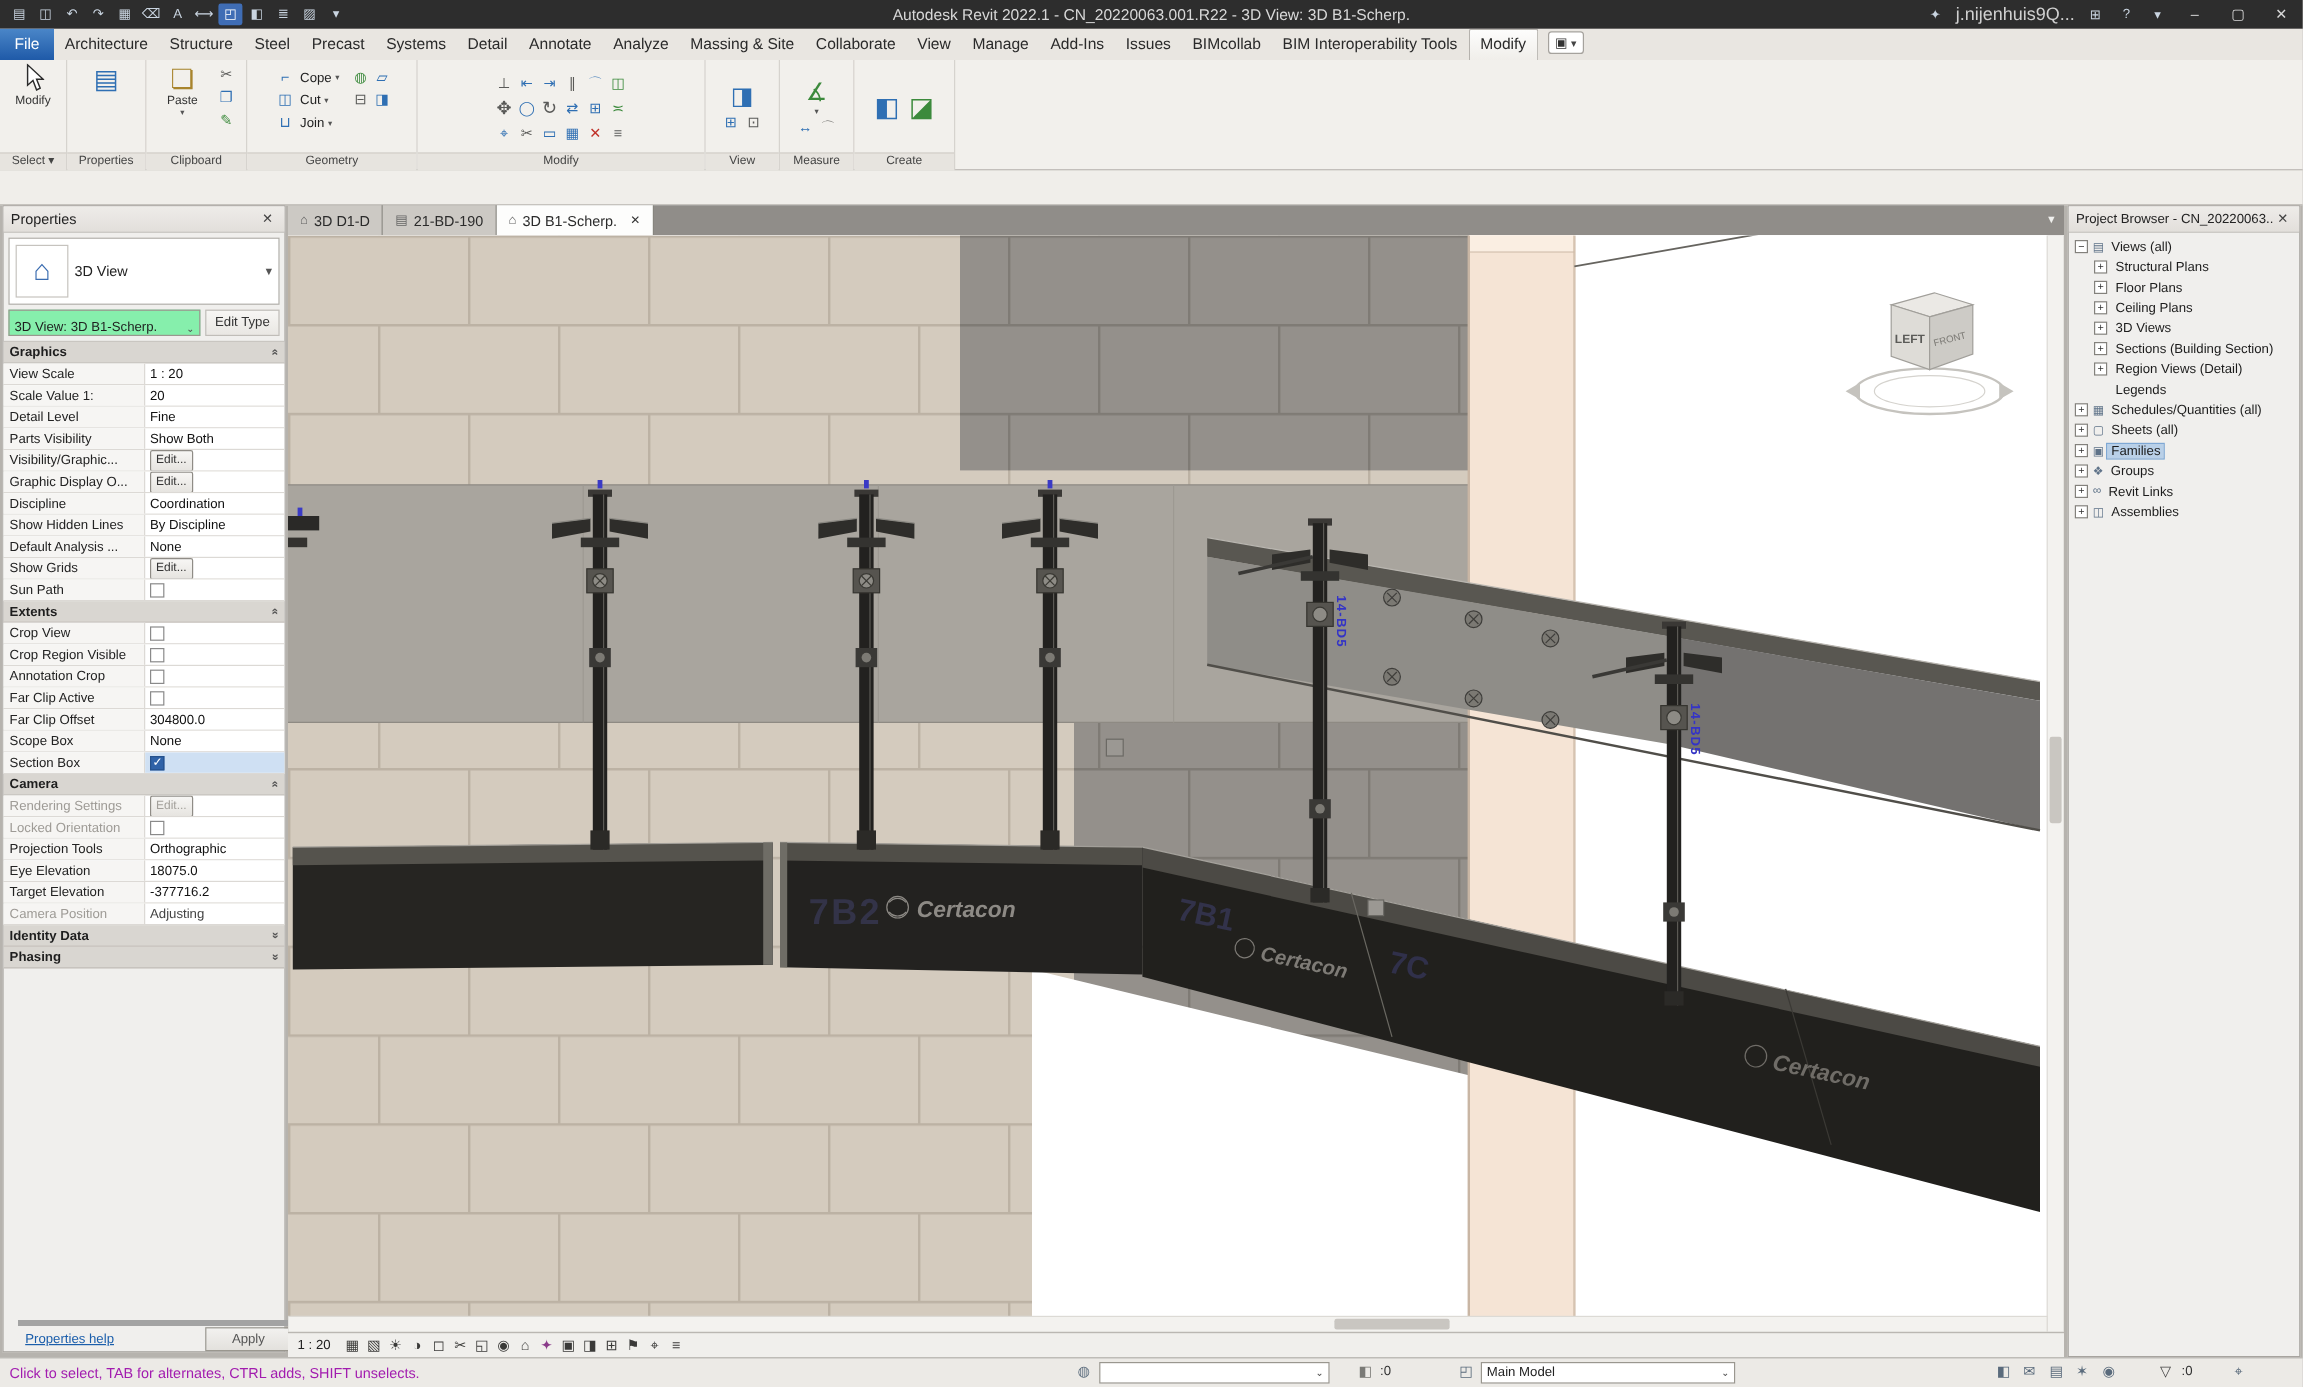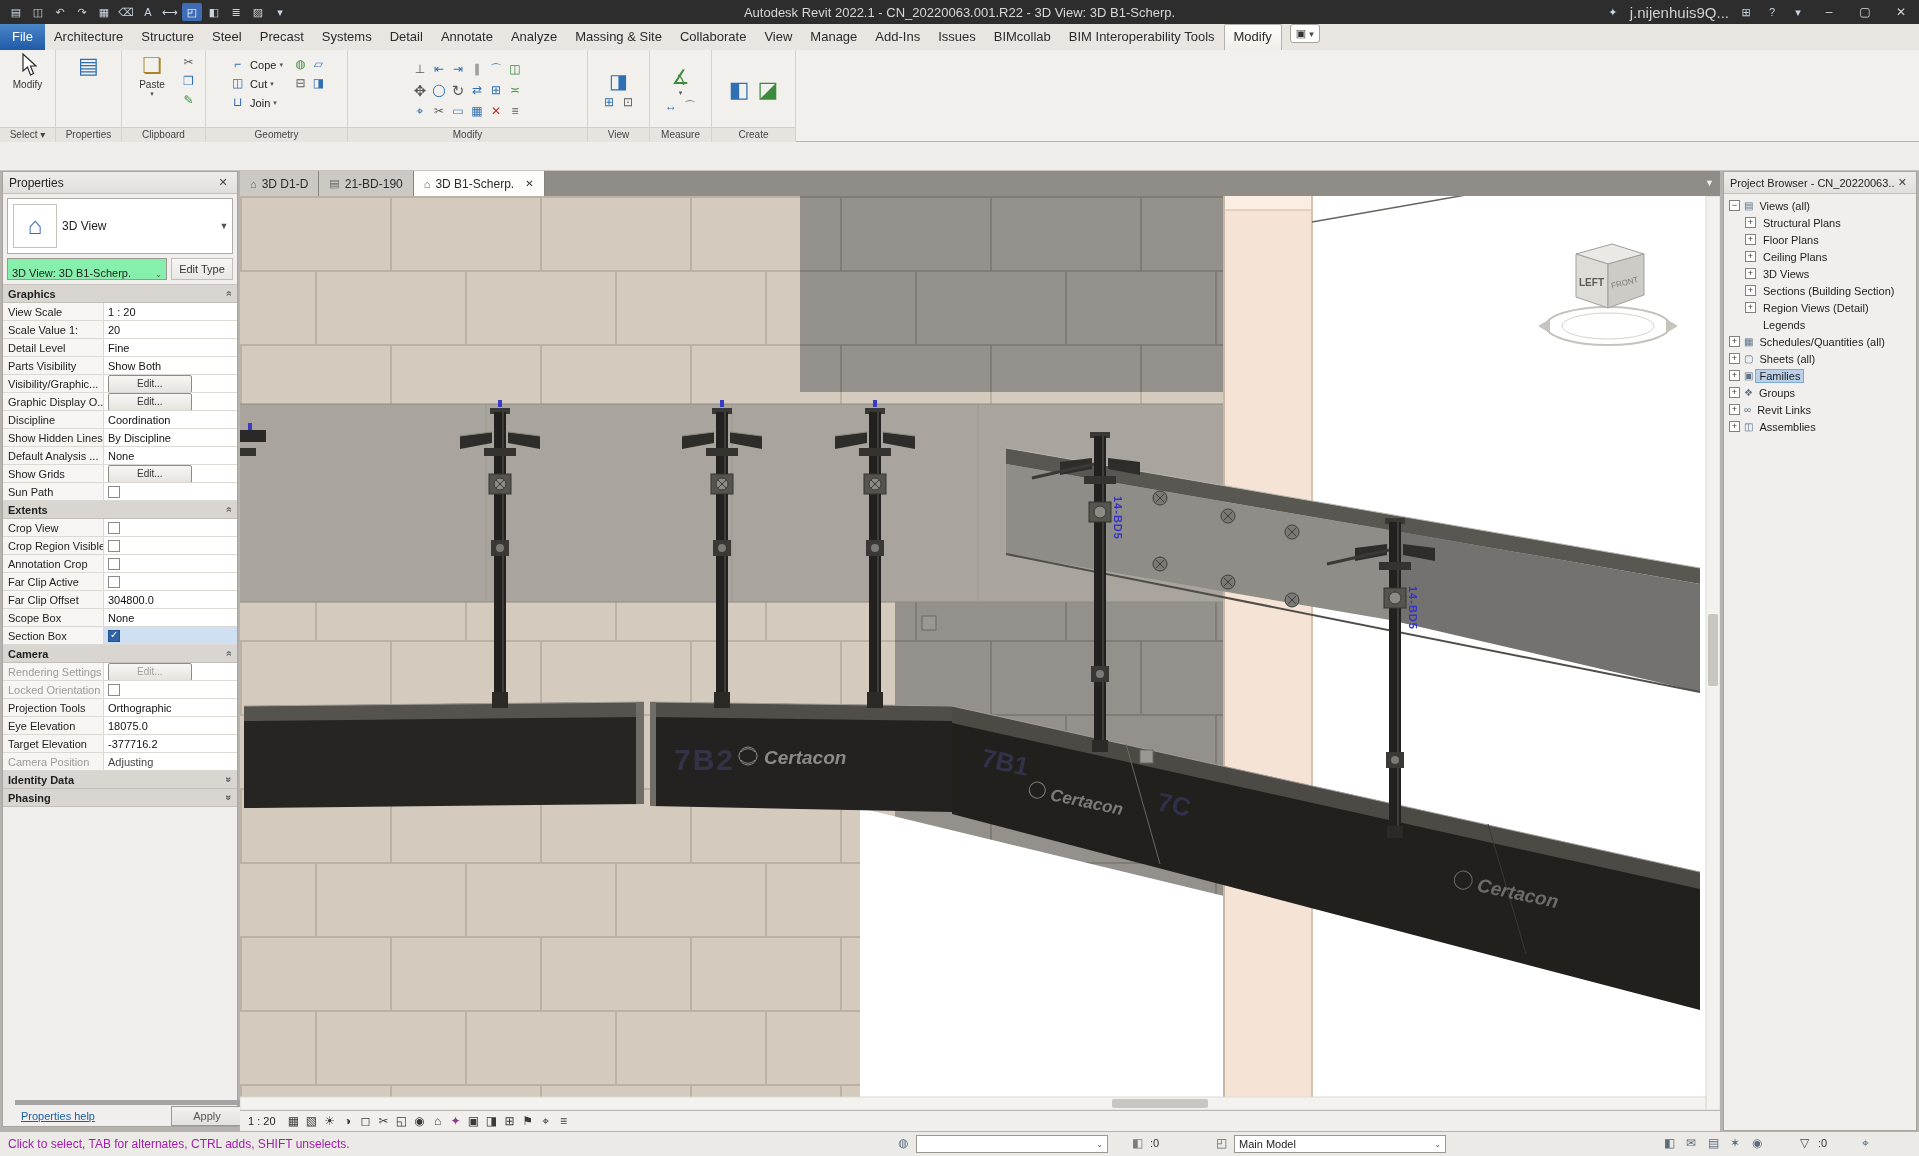--- a/index.html
+++ b/index.html
@@ -12,21 +12,21 @@
   .qat{display:flex;align-items:center;gap:2px;padding-left:6px}
   .qat .qi{width:20px;height:18px;font-size:11px;line-height:18px;text-align:center;color:#c9d4e0;cursor:default}
   .qat .qi.hl{background:#3f6db5;color:#fff;border-radius:2px}
   .tb-title{position:absolute;left:0;right:0;text-align:center;font-size:13px;color:#d8d8d8;pointer-events:none}
   .tb-right{margin-left:auto;display:flex;align-items:center;gap:8px;padding-right:4px;z-index:2}
   .tb-right .qi{width:18px;text-align:center;color:#c9d4e0;font-size:11px}
   .tb-user{font-size:15px;color:#d0d0d0}
   .winbtn{width:28px;height:24px;text-align:center;line-height:24px;font-size:12px;color:#d8d8d8}
 
   
-  .tabrow{left:0;top:24px;width:1919px;height:26px;background:#e9e6e1;display:flex;align-items:flex-start}
+  .tabrow{left:0;top:24px;width:1919px;height:26px;background:#e9e6e1;display:flex;align-items:center}
   .ftab{height:26px;padding:0 12px;background:linear-gradient(#4a86c8,#1f5aa8);color:#fff;font-size:13px;line-height:26px}
   .rtab{height:26px;padding:0 9px;font-size:13px;line-height:26px;color:#2a2a2a;white-space:nowrap}
   .rtab.active{background:linear-gradient(#fdfdfc,#f0eeea);border:1px solid #b5b2ad;border-bottom:none;border-radius:2px 2px 0 0;line-height:24px}
   .toolpill{margin:0 0 3px 8px;height:19px;background:#fff;border:1px solid #a5a29d;border-radius:3px;display:flex;align-items:center;padding:0 5px;gap:3px;font-size:9px;color:#444}
 
   
   .ribbon{left:0;top:50px;width:1919px;height:92px;background:#f2f0ec;border-bottom:1px solid #b7b4af;display:flex}
   .rp{height:92px;border-right:1px solid #d6d3ce;display:flex;flex-direction:column}
   .rbody{flex:1;display:flex;justify-content:center;padding-top:3px}
   .rlabel{height:15px;background:#e7e4df;border-top:1px solid #d2cfc9;font-size:10px;color:#444;text-align:center;line-height:14px;white-space:nowrap}
@@ -49,26 +49,26 @@
   .typebox{margin:4px;height:56px;background:#fff;border:1px solid #b0ada8;display:flex;align-items:center}
   .typetile{width:44px;height:44px;margin:5px;border:1px solid #c6c3be;background:#fff;display:flex;align-items:center;justify-content:center;font-size:24px;color:#3a6cb0}
   .typelabel{font-size:12px;color:#222;flex:1}
   .typecaret{width:16px;text-align:center;color:#555;font-size:9px}
   .selrow2{display:flex;margin:0 4px 4px 4px;gap:4px;height:22px}
   .combo{flex:1;background:#86efac;border:1px solid #9a978f;display:flex;align-items:flex-end;font-size:11px;padding:0 4px;white-space:nowrap;overflow:hidden}
   .combo .cc{margin-left:auto;font-size:8px;color:#555}
   .edittype{width:62px;border:1px solid #c0bdb8;background:linear-gradient(#f7f6f4,#e9e7e3);font-size:11px;text-align:center;line-height:20px;color:#333}
   .pgrid{border-top:1px solid #c9c6c1}
   .prow{display:flex;height:18px;border-bottom:1px solid #dcd9d5;background:#fff;align-items:stretch}
-  .prow .pl{width:101px;padding:0 2px 0 5px;font-size:11px;color:#222;background:#f6f5f3;border-right:1px solid #dcd9d5;display:flex;align-items:center;overflow:hidden;white-space:nowrap}
+  .prow .pl{width:118px;padding:0 2px 0 5px;font-size:11px;color:#222;background:#f6f5f3;border-right:1px solid #dcd9d5;display:flex;align-items:center;overflow:hidden;white-space:nowrap}
   .prow .pv{flex:1;padding:0 4px;font-size:11px;display:flex;align-items:center;overflow:hidden;white-space:nowrap;color:#111}
   .prow.sec{background:#d9d6d1;border-bottom:1px solid #c2bfba;font-weight:bold;font-size:11px;align-items:center;padding:0 5px;display:flex;justify-content:space-between}
   .chev{font-size:10px;color:#555;display:inline-block;transform:rotate(-90deg)}
   .chev.down{transform:rotate(90deg)}
-  .editbtn{font-size:10px;padding:0 28px;height:18px;border:1px solid #8f8c86;background:linear-gradient(#f7f6f4,#e6e4e0);border-radius:2px;color:#333;align-self:center}
+  .editbtn{font-size:10px;padding:0 4px;height:18px;border:1px solid #8f8c86;background:linear-gradient(#f7f6f4,#e6e4e0);border-radius:2px;color:#333;align-self:center}
   .cbx{width:12px;height:12px;border:1px solid #8a8a8a;background:#fff;display:inline-block;position:relative}
   .cbx.on{background:#2f62a8;border-color:#25518c}
   .cbx.on::after{content:"✓";position:absolute;left:1px;top:-2px;color:#fff;font-size:10px}
   .prow.dis .pl{color:#9e9b96}
   .prow.dis .editbtn{color:#a3a09b}
   .prow.hlv .pv{background:#cfe0f3}
   .pfoot{position:absolute;left:12px;bottom:0;width:100%;height:26px;display:flex;align-items:center;padding:0 6px;border-top:5px solid #a3a3a3}
   .phelp{color:#1b5eab;text-decoration:underline;font-size:11px}
   .applybtn{margin-left:auto;width:72px;height:20px;border:1px solid #9a978f;background:linear-gradient(#f2f1ef,#e3e1dd);font-size:11px;color:#555;text-align:center;line-height:18px}
 

